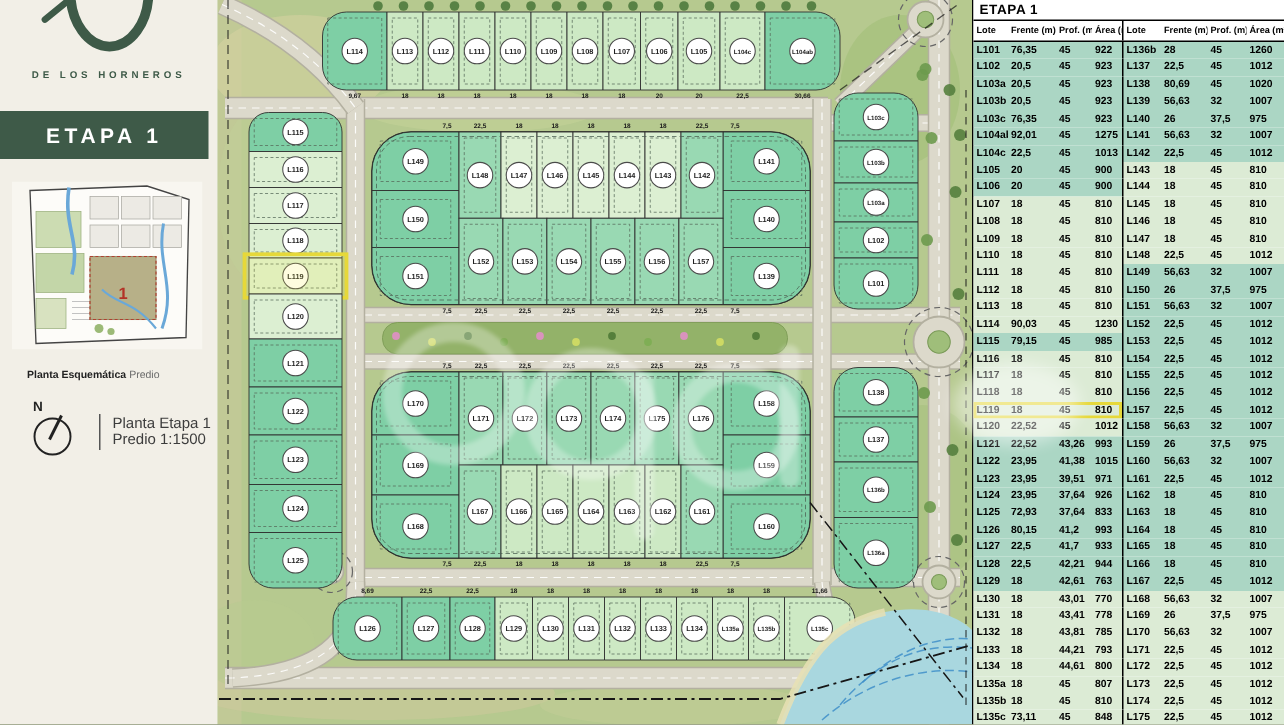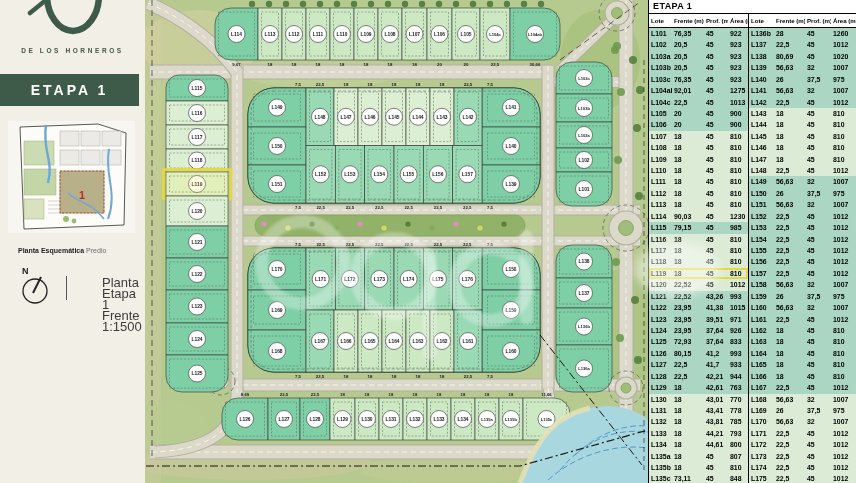--- a/index.html
+++ b/index.html
@@ -11,21 +11,21 @@
   .brand{position:absolute;top:47px;left:0;width:145px;text-align:center;
          font-size:6.5px;font-weight:700;letter-spacing:2.6px;color:#3e5a48;}
   .stageband{position:absolute;top:74px;left:0;width:139px;height:32px;background:#3e5a48;
          color:#fff;font-size:14px;font-weight:800;letter-spacing:3px;text-align:center;line-height:32px;}
   .minimap{position:absolute;left:8px;top:121px;}
   .caption{position:absolute;left:18px;top:247px;font-size:7px;color:#222;}
   .caption .b{font-weight:800;}
   .caption .r{font-weight:400;color:#6a6a6a;}
   .compass{position:absolute;left:8px;top:261px;}
   .vdiv{position:absolute;left:66px;top:276px;width:1px;height:24px;background:#555;}
-  .planmeta{position:absolute;left:75px;top:277px;font-size:13px;color:#3c3c3c;line-height:11px;margin-left:27px;}
+  .planmeta{position:absolute;left:75px;top:277px;font-size:10px;color:#3c3c3c;line-height:11px;}
 
   
   .map{position:absolute;left:145px;top:0;width:503px;height:483px;z-index:1;}
   svg text{font-family:"Liberation Sans",sans-serif;}
   .wm{position:absolute;pointer-events:none;z-index:4;box-sizing:border-box;}
   .wm-ring{border:13px solid rgba(255,255,255,.30);border-radius:50%;filter:blur(1.5px);}
   .wm-stem{background:rgba(255,255,255,.30);border-radius:6px;filter:blur(1.5px);}
   .wm-blob{background:rgba(255,255,255,.45);border-radius:50%;filter:blur(5px);}
 
   
@@ -97,21 +97,21 @@
     </div>
 
     <svg class="compass" width="60" height="48">
       <text x="14" y="13" font-size="9" font-weight="800" fill="#222">N</text>
       <circle cx="27" cy="30" r="12" fill="none" stroke="#222" stroke-width="1.3"></circle>
       <line x1="33" y1="16" x2="25" y2="32" stroke="#222" stroke-width="2"></line>
     </svg>
     <div class="vdiv"></div>
     <div class="planmeta">
       <div>Planta Etapa 1</div>
-      <div>Frente 1:1500</div>
+      <div>Predio 1:1500</div>
     </div>
   </aside>
 
   <div class="map">
     <svg width="503" height="483" viewBox="145 0 503 483">
       <g>
         <rect x="145" y="0" width="503" height="483" fill="#b6c98f"></rect>
         <rect x="145" y="0" width="16" height="483" fill="#cfc9a0" opacity="0.45"></rect>
         <ellipse cx="200" cy="45" rx="60" ry="35" fill="#d7d1a2" opacity="0.55"></ellipse>
         <ellipse cx="175" cy="130" rx="30" ry="60" fill="#c2cf97" opacity="0.5"></ellipse>

